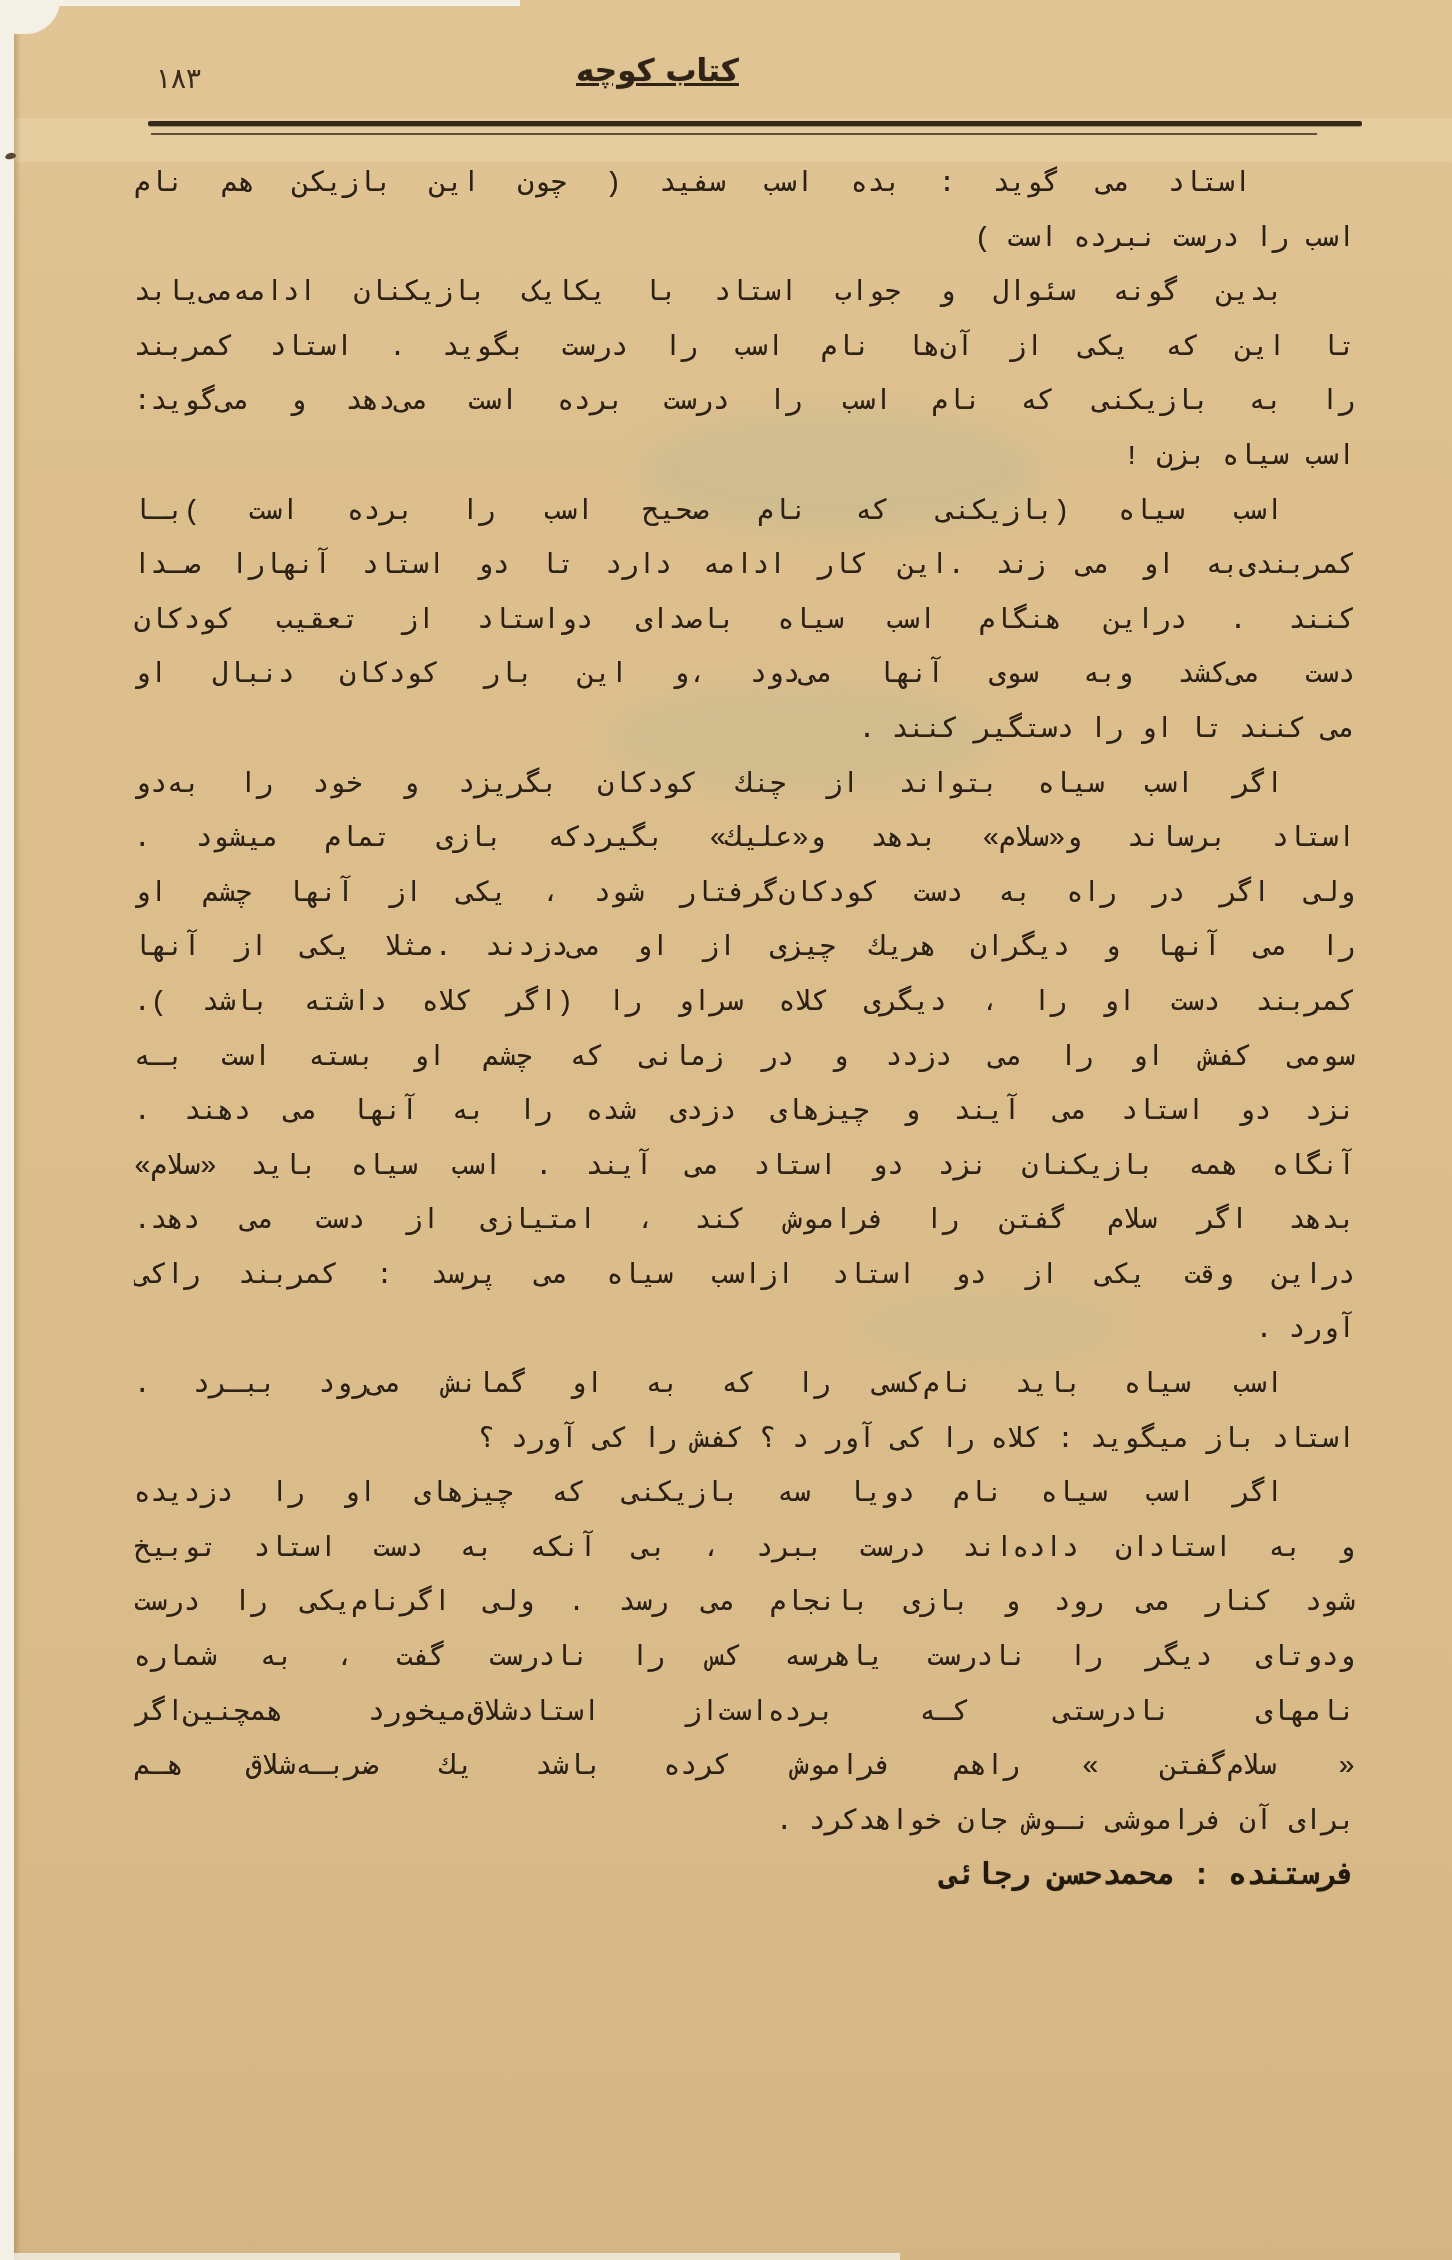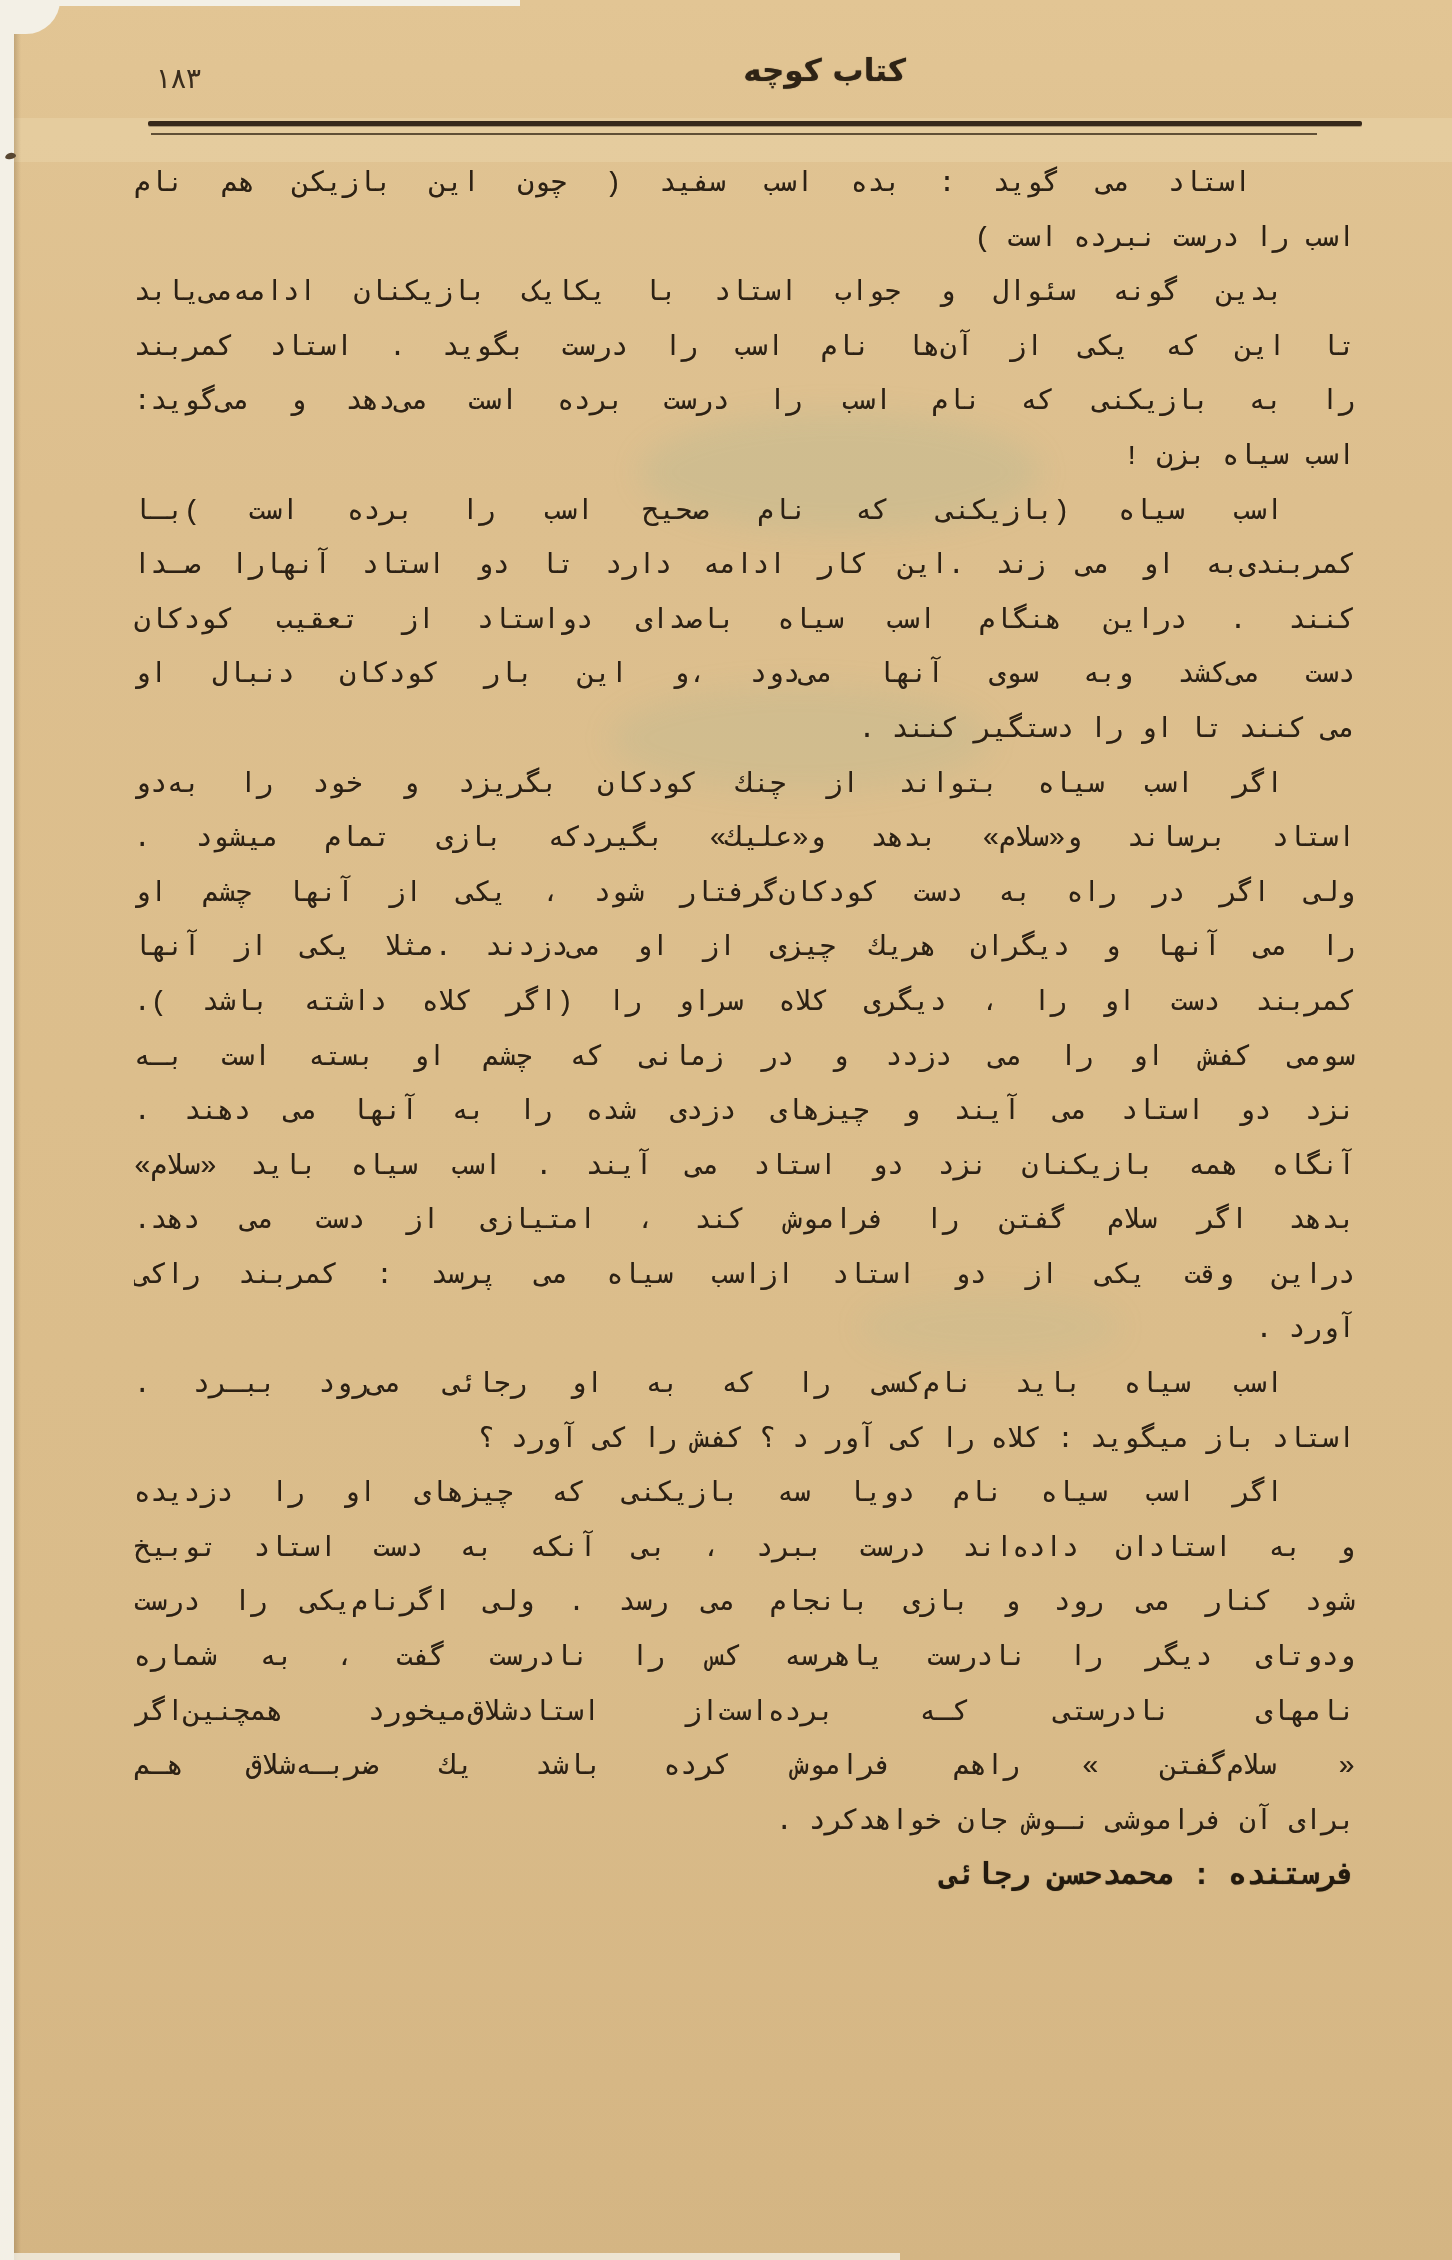--- a/index.html
+++ b/index.html
@@ -27,22 +27,23 @@
   .stain-2{top:686px;left:610px;width:380px;height:105px;background:rgba(140,180,150,.14);}
   .stain-3{top:1292px;left:860px;width:260px;height:70px;background:rgba(150,185,160,.10);}
 
   
   .page-number{
     position:absolute;top:62px;left:156px;width:120px;
     font-size:28px;color:#3a2d1d;letter-spacing:2px;direction:rtl;text-align:left;
   }
   .book-title{
     position:absolute;top:52px;left:576px;width:330px;
-    font-size:31px;font-weight:bold;color:#2e2315;direction:rtl;text-align:right;
+    font-size:31px;font-weight:bold;color:#2e2315;direction:rtl;text-align:left;
     text-shadow:0 0 1px rgba(46,35,21,.55);
+    text-decoration:underline;
   }
   .rule-thick{position:absolute;top:121px;left:148px;width:1214px;height:5px;background:#37291a;border-radius:2px;box-shadow:0 1px 0 rgba(55,41,26,.35);}
   .rule-thin{position:absolute;top:133px;left:151px;width:1166px;height:2px;background:rgba(62,47,28,.8);}
 
   
   .body-text{
     position:absolute;top:157px;right:97px;width:1221px;
     direction:rtl;unicode-bidi:embed;
     font-size:27.5px;line-height:54.6px;color:#2c2114;
     text-shadow:0 0 .6px rgba(44,33,20,.45);
@@ -86,21 +87,21 @@
     <div class="ln jf">استاد برساند و«سلام» بدهد و«علیك» بگیردکه بازی تمام میشود .</div>
     <div class="ln jf">ولی اگر در راه به دست کودکان‌گرفتار شود ، یکی از آنها چشم او</div>
     <div class="ln jf">را می آنها و دیگران هریك چیزی از او می‌دزدند .مثلا یکی از آنها</div>
     <div class="ln jf">کمربند دست او را ، دیگری کلاه سراو را (اگر کلاه داشته باشد ).</div>
     <div class="ln jf">سومی کفش او را می دزدد و در زمانی که چشم او بسته است بـه</div>
     <div class="ln jf">نزد دو استاد می آیند و چیزهای دزدی شده را به آنها می دهند .</div>
     <div class="ln jf">آنگاه همه بازیکنان نزد دو استاد می آیند . اسب سیاه باید «سلام»</div>
     <div class="ln jf">بدهد اگر سلام گفتن را فراموش کند ، امتیازی از دست می دهد.</div>
     <div class="ln jf">دراین وقت یکی از دو استاد ازاسب سیاه می پرسد : کمربند راکی</div>
     <div class="ln endr">آورد .</div>
-    <div class="ln jf ind">اسب سیاه باید نام‌کسی را که به او رجائی می‌رود ببـرد .</div>
+    <div class="ln jf ind">اسب سیاه باید نام‌کسی را که به او گمانش می‌رود ببـرد .</div>
     <div class="ln endr">استاد باز میگوید : کلاه را کی آور د ؟ کفش را کی آورد ؟</div>
     <div class="ln jf ind">اگر اسب سیاه نام دویا سه بازیکنی که چیزهای او را دزدیده</div>
     <div class="ln jf">و به استادان داده‌اند درست ببرد ، بی آنکه به دست استاد توبیخ</div>
     <div class="ln jf">شود کنار می رود و بازی بانجام می رسد . ولی اگرنام‌یکی را درست</div>
     <div class="ln jf">ودوتای دیگر را نادرست یاهرسه کس را نادرست گفت ، به شماره</div>
     <div class="ln jf">نامهای نادرستی کـه برده‌است‌از استادشلاق‌میخورد همچنین‌اگر</div>
     <div class="ln jf">« سلام‌گفتن » راهم فراموش کرده باشد یك ضربـه‌شلاق هـم</div>
     <div class="ln endr">برای آن فراموشی نـوش جان خواهدکرد .</div>
     <div class="ln leftl sender">فرستنده : محمدحسن رجائی</div>
   </div>

